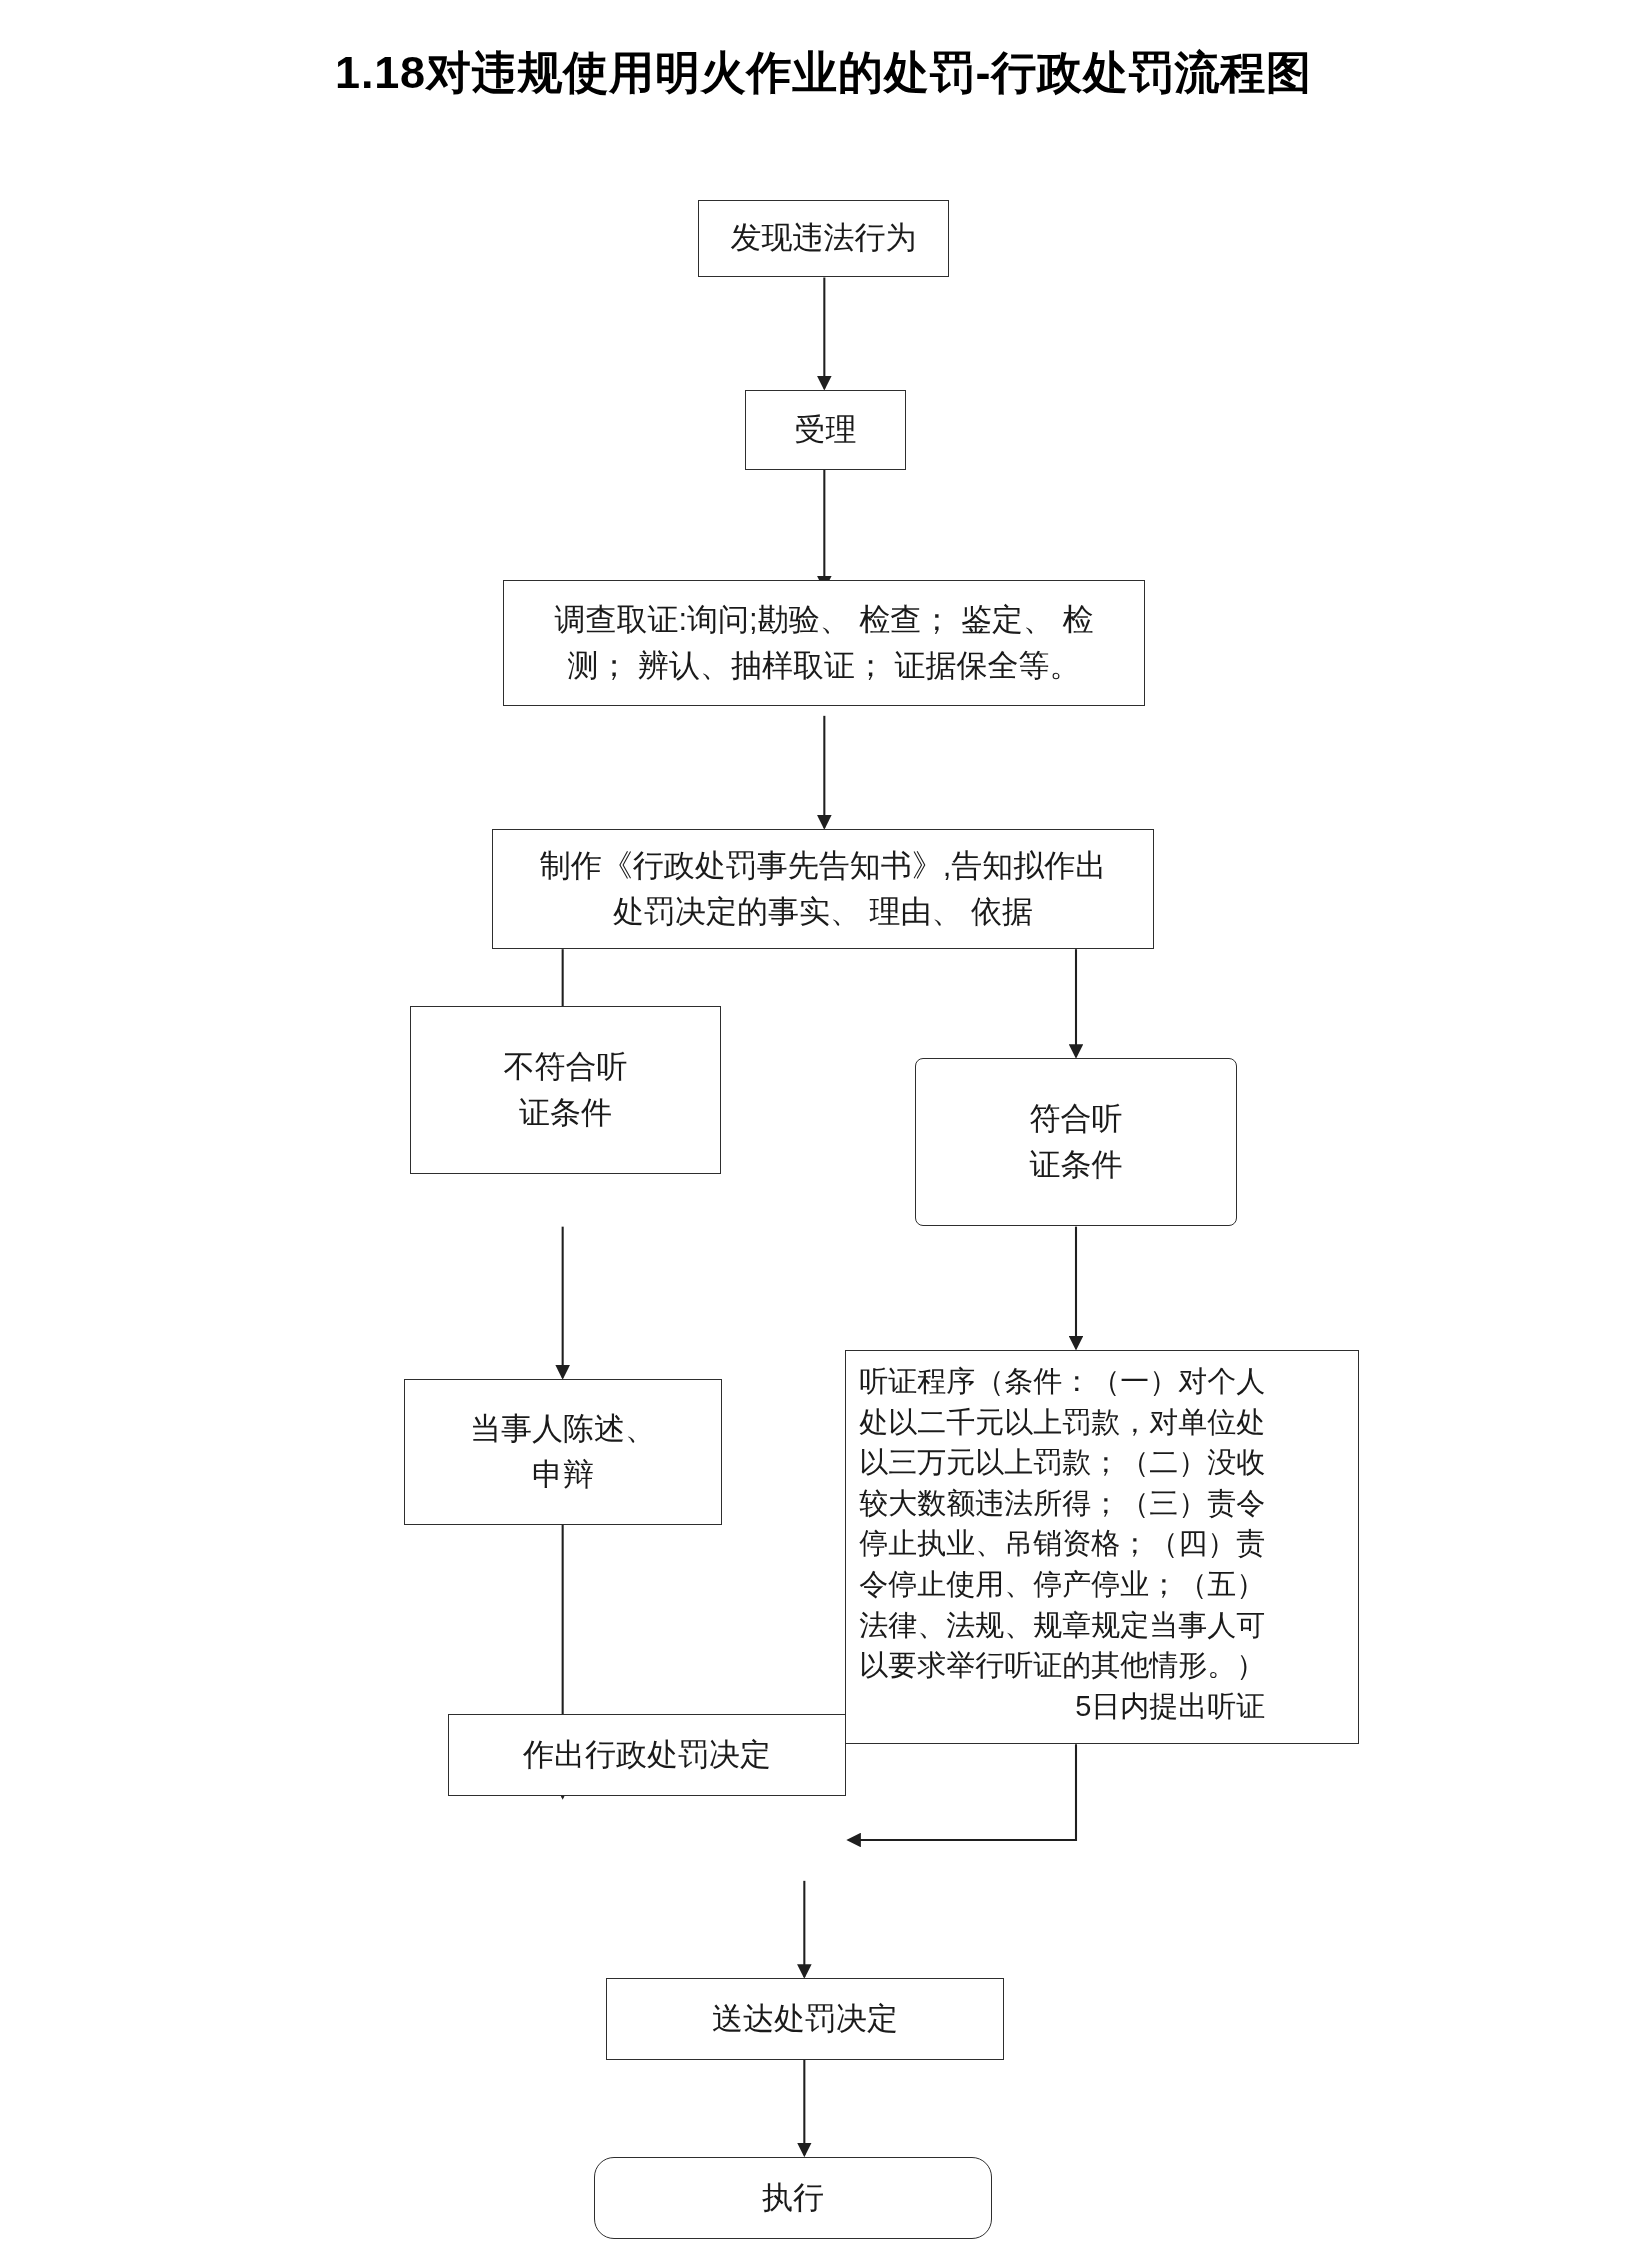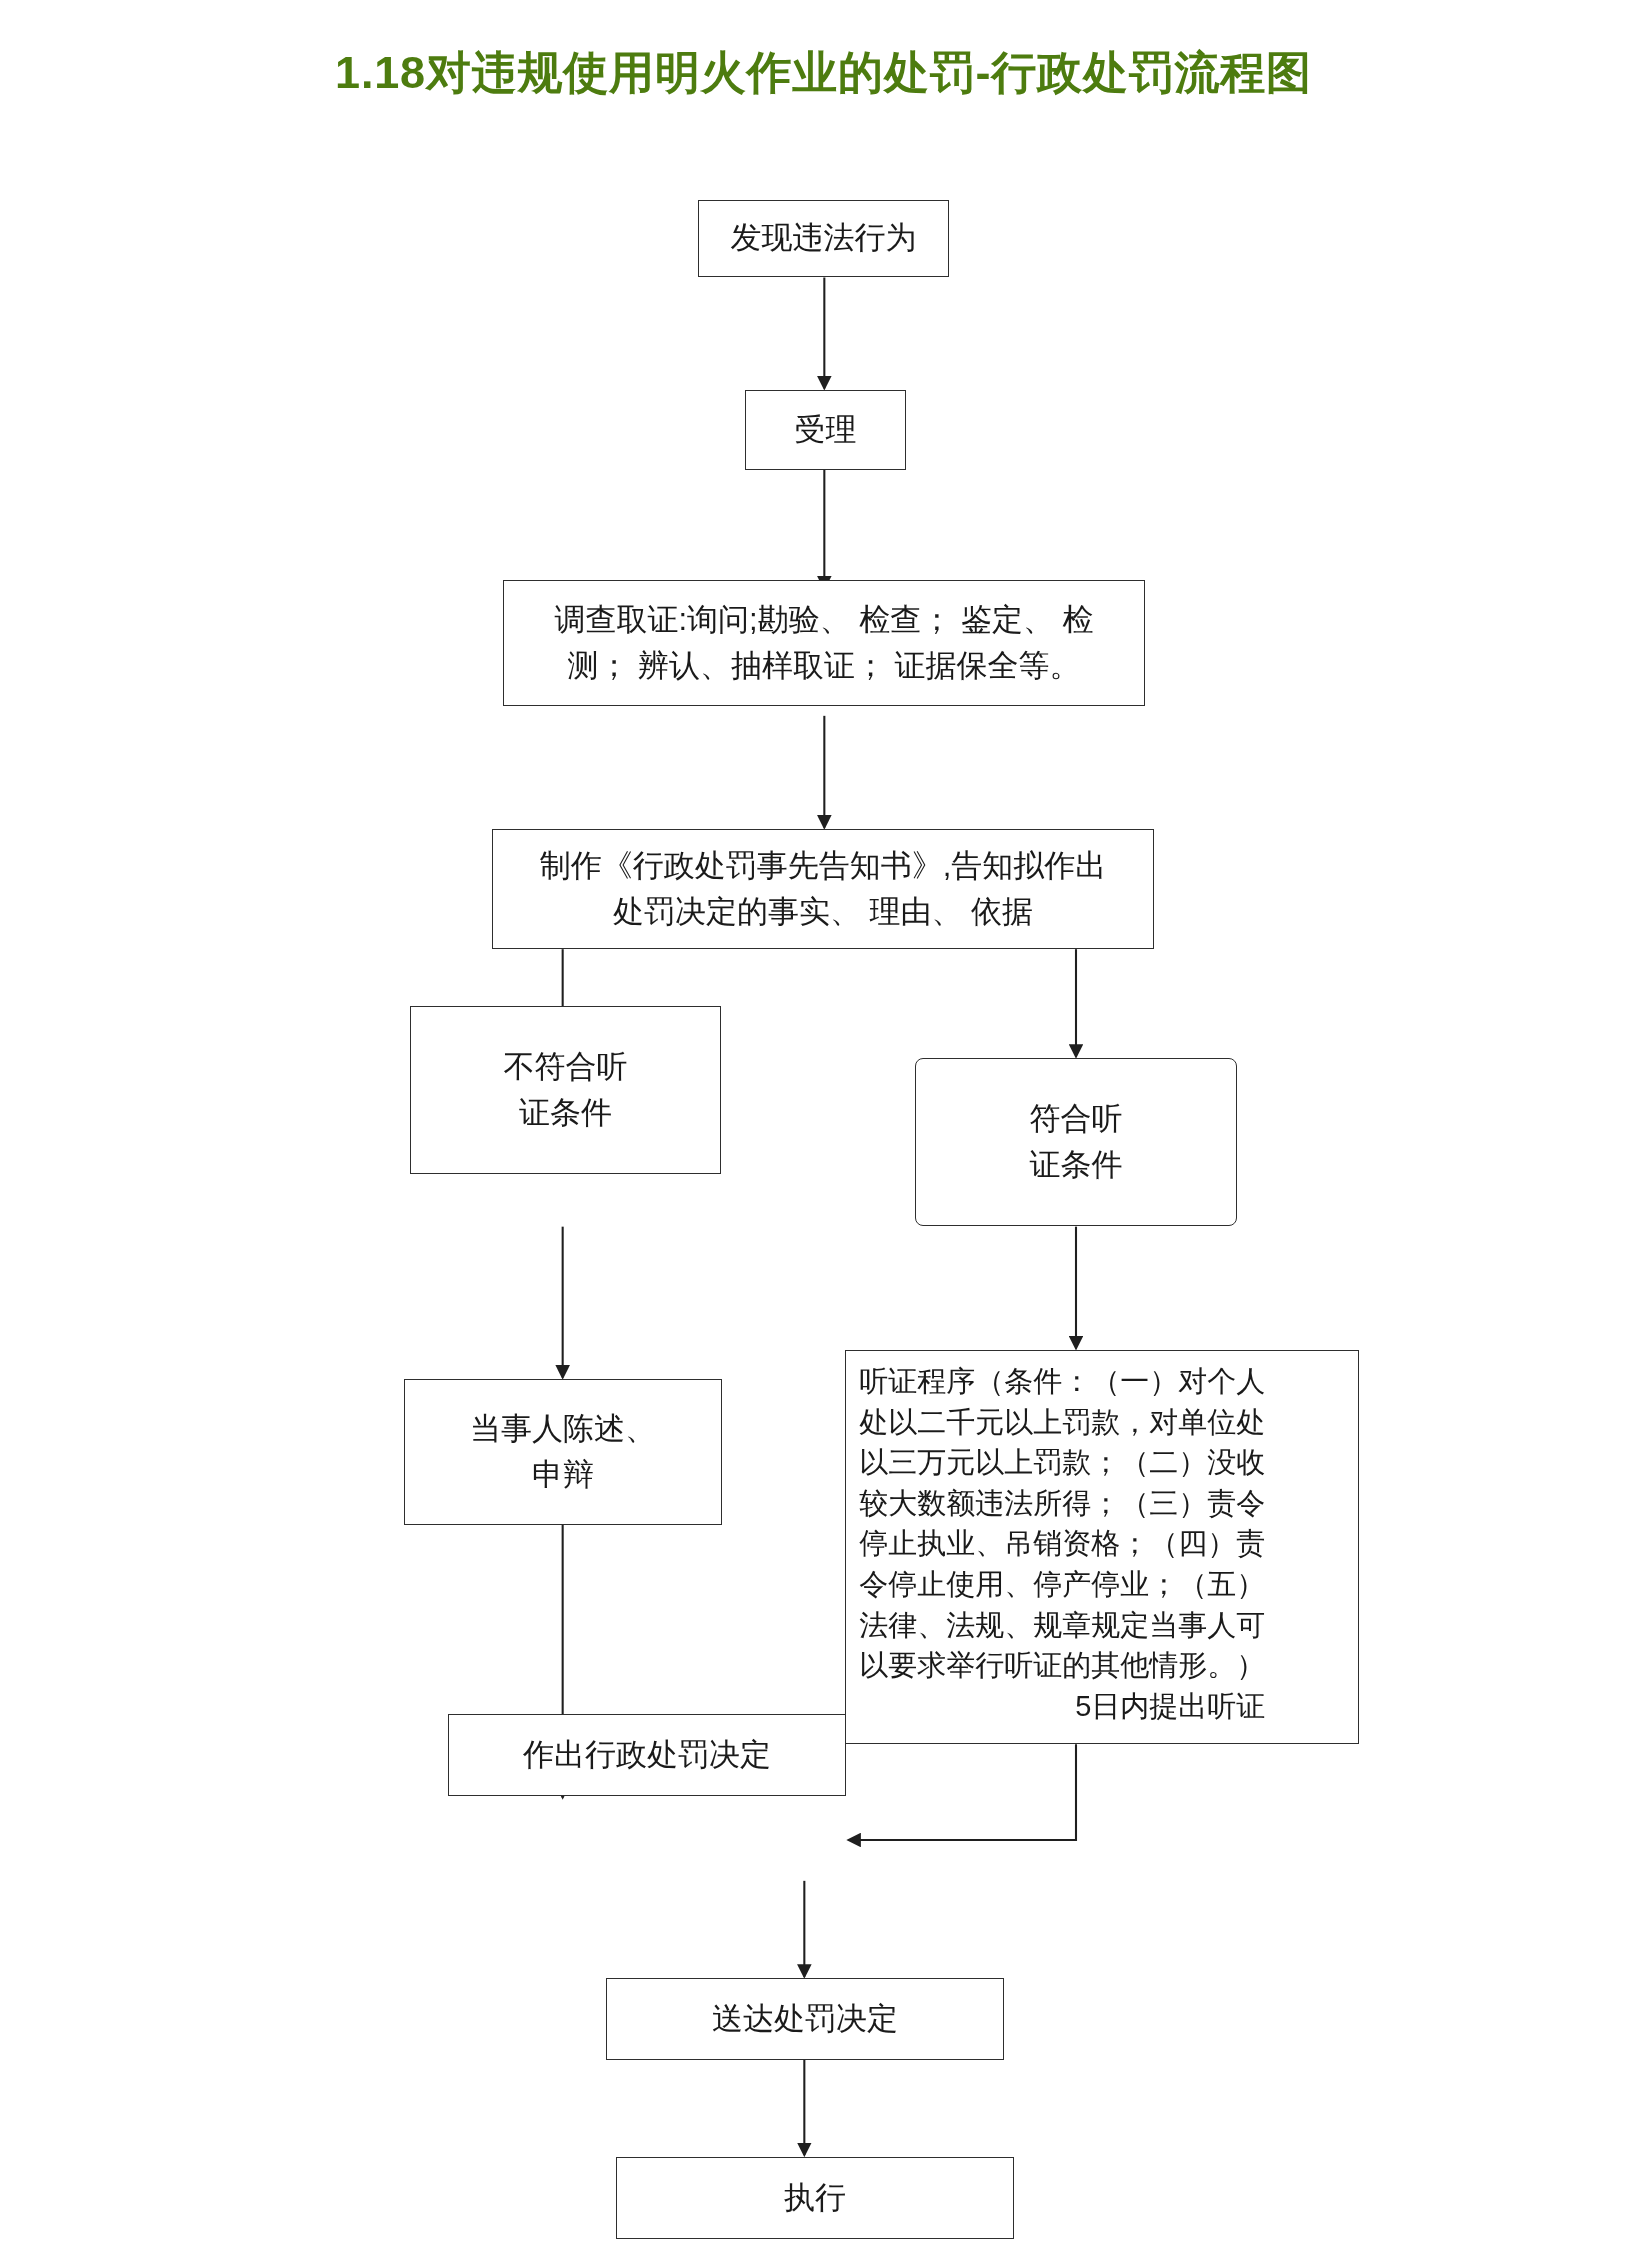--- a/index.html
+++ b/index.html
@@ -15,21 +15,21 @@
     background:#ffffff;
     overflow:hidden;
   }
   .title {
     position:absolute;
     left:0; top:43px;
     width:100%;
     text-align:center;
     font-size:45px;
     font-weight:700;
-    color:#4d7c0f;
+    color:#000000;
     letter-spacing:0.8px;
   }
   .arrows {
     position:absolute;
     left:0; top:0;
   }
   .node {
     position:absolute;
     background:#ffffff;
     border:1.7px solid #2e2e2e;
@@ -54,21 +54,21 @@
     left:845px; top:1350px; width:514px; height:394px;
     text-align:right;
     align-items:flex-start;
     justify-content:flex-start;
     padding:10px 13.3px;
     font-size:29px;
     line-height:1.4;
   }
   #n-decision    { left:448px;  top:1714px; width:398px; height:82px; }
   #n-deliver     { left:606px;  top:1978px; width:398px; height:82px; }
-  #n-execute     { left:616px;  top:2157px; width:398px; height:82px; }
+  #n-execute     { left:594px;  top:2157px; width:398px; height:82px;border-radius:20px; }
 </style>
 </head>
 <body>
 
 <div class="canvas">
 
   <h1 class="title">1.18对违规使用明火作业的处罚-行政处罚流程图</h1>
 
   <svg class="arrows" width="1647" height="2250" viewBox="0 0 1976 2700">
     <defs>

